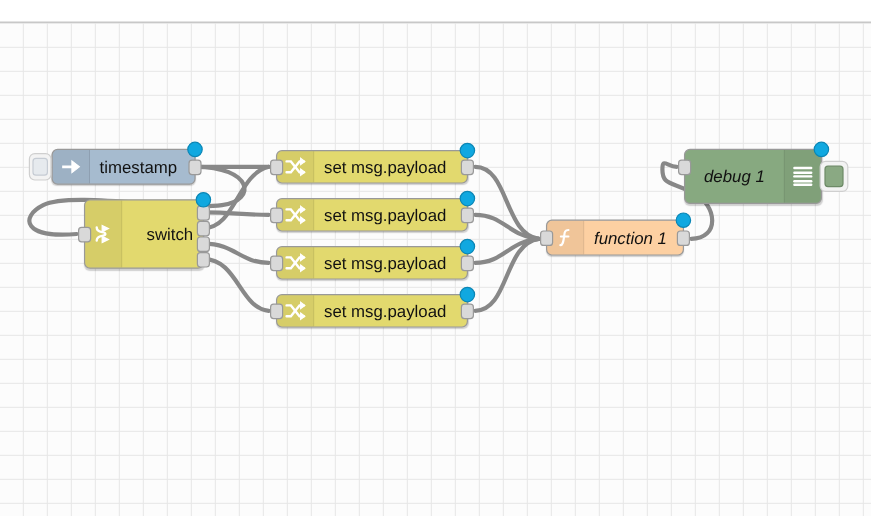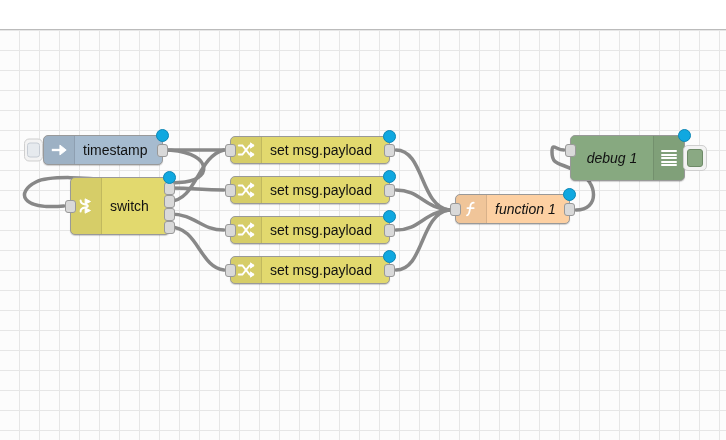--- a/index.html
+++ b/index.html
@@ -8,21 +8,21 @@
     background:#ffffff;
     font-family:"Liberation Sans", sans-serif;
   }
   #app{position:relative;width:726px;height:440px;background:#fff;}
 
   
   #topbar{position:absolute;left:0;top:0;width:726px;height:29px;background:#ffffff;}
 
   
   #canvas{
-    position:absolute;left:0;top:29px;width:726px;height:411px;
+    position:absolute;left:0;top:18px;width:726px;height:411px;
     background-color:#fcfcfc;
     background-image:
       linear-gradient(to right, #e6e6e6 1px, transparent 1px),
       linear-gradient(to bottom, #e6e6e6 1px, transparent 1px);
     background-size:20px 20px;
     background-position:-1px 0px;
     border-top:1px solid #bbbbbb;
     overflow:hidden;
   }
   #wires{position:absolute;left:0;top:0;width:726px;height:411px;pointer-events:none;}
@@ -53,21 +53,21 @@
     overflow:hidden;
   }
   .node.right-icon{flex-direction:row;}
   .node.right-icon .icon-box{
     border-right:none;border-left:1px solid rgba(0,0,0,.10);
     border-radius:0 4px 4px 0;
   }
 
   
   .n-inject{background:#a6bbcf;}
-  .n-switch{background:#e2d96e;}
+  .n-switch{background:#e2d96e;text-align:right;}
   .n-change{background:#e2d96e;}
   .n-function{background:#fdd0a2;}
   .n-debug{background:#87a980;}
 
   
   .port{
     position:absolute;
     width:11px;height:13px;
     background:#d9d9d9;
     border:1px solid #999;

